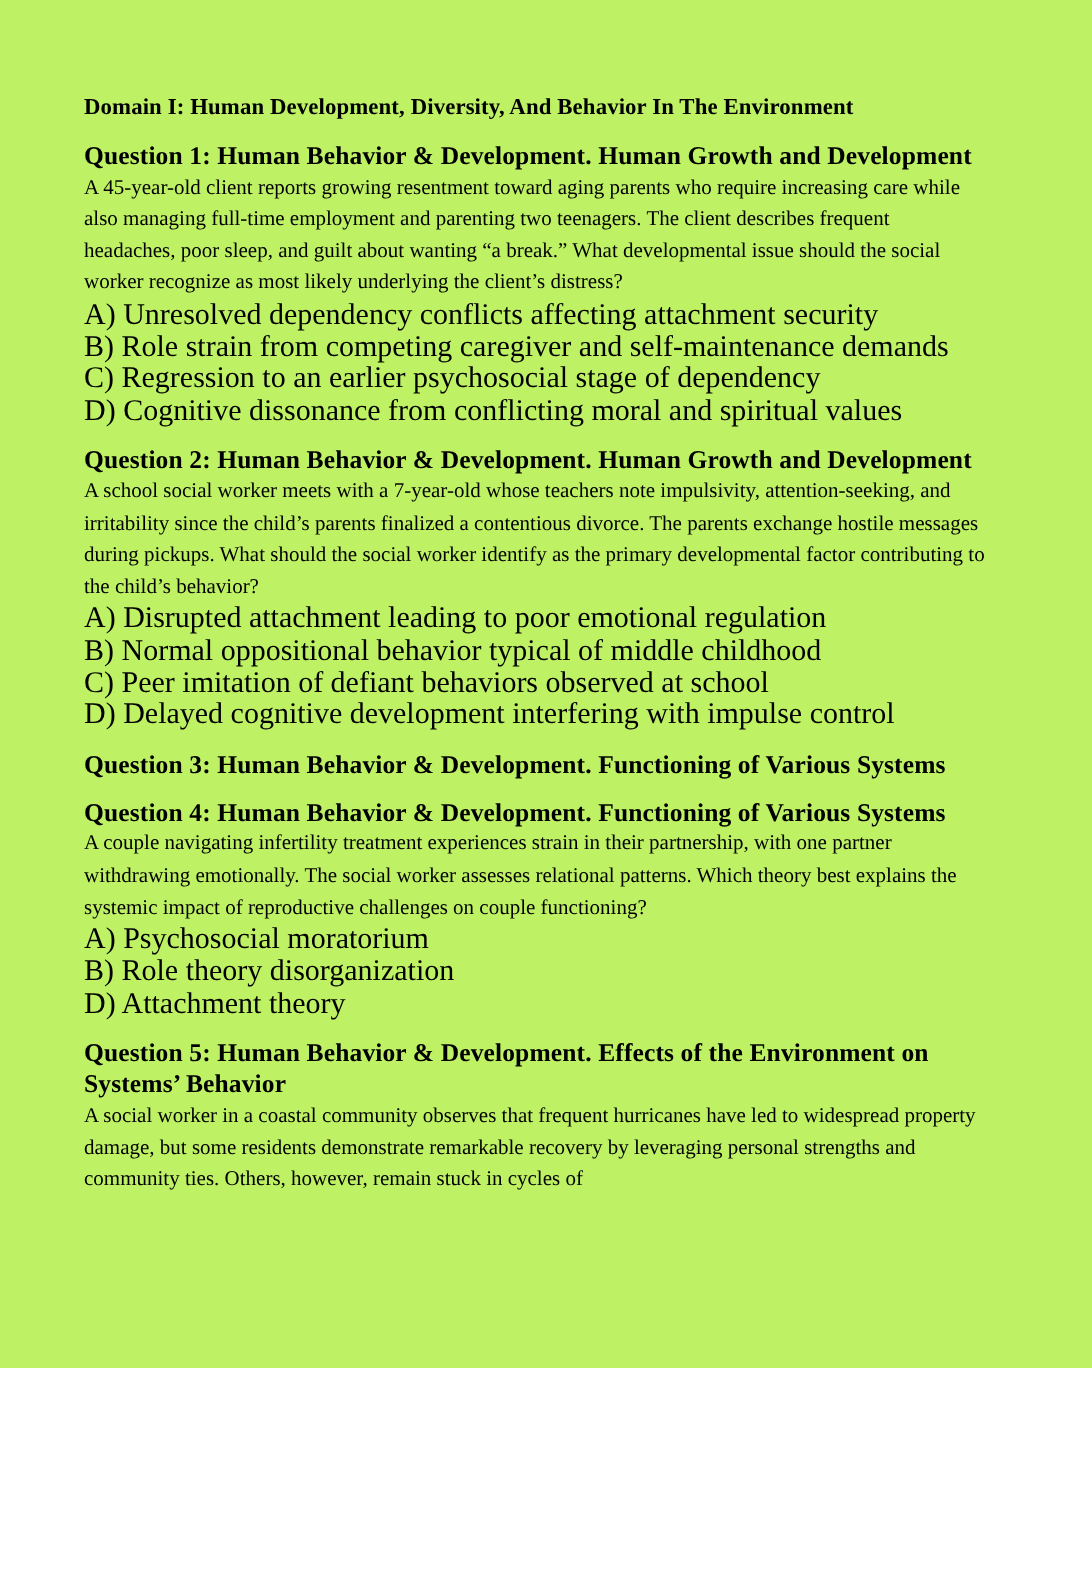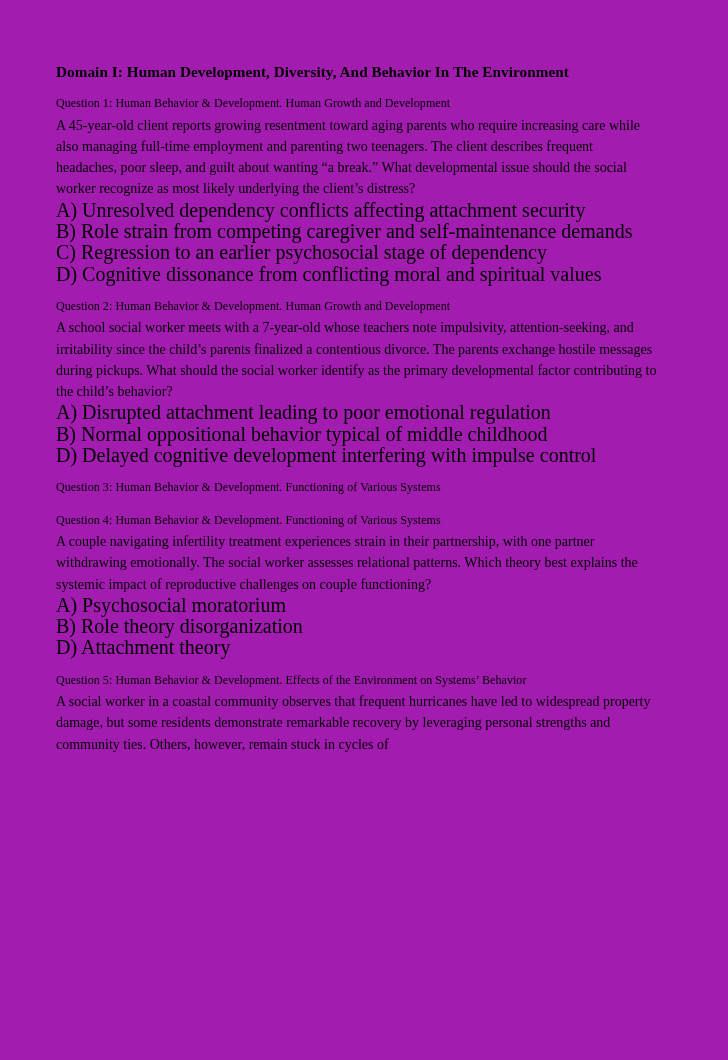--- a/index.html
+++ b/index.html
@@ -9,44 +9,44 @@
     background: #ffffff;
   }
   body {
     font-family: "Liberation Serif", "DejaVu Serif", serif;
     color: #000000;
     -webkit-font-smoothing: antialiased;
   }
   .page {
     position: relative;
     width: 728px;
-    height: 1060px;
-    background: #a21caf;
+    height: 912px;
+    background: #bef264;
     overflow: hidden;
     box-sizing: border-box;
   }
   .content {
     position: absolute;
     left: 56px;
     top: 61px;
     width: 601px;
   }
   .domain-heading {
     font-size: 15.2px;
     font-weight: bold;
     line-height: 21.3px;
     margin: 0 0 0 0;
     letter-spacing: 0.005em;
   }
   .question-block {
     margin-top: 11px;
   }
   .q-heading {
-    font-size: 12px;
-    font-weight: normal;
+    font-size: 17px;
+    font-weight: bold;
     line-height: 21.3px;
     margin: 0;
     letter-spacing: 0.005em;
   }
   .q-stem {
     font-size: 14px;
     font-weight: normal;
     line-height: 21.3px;
     margin: 0;
     text-align: left;
@@ -82,20 +82,21 @@
         <div class="q-option">D) Cognitive dissonance from conflicting moral and spiritual values</div>
       </div>
     </div>
 
     <div class="question-block">
       <div class="q-heading">Question 2: Human Behavior &amp; Development. Human Growth and Development</div>
       <div class="q-stem">A school social worker meets with a 7-year-old whose teachers note impulsivity, attention-seeking, and irritability since the child’s parents finalized a contentious divorce. The parents exchange hostile messages during pickups. What should the social worker identify as the primary developmental factor contributing to the child’s behavior?</div>
       <div class="q-options">
         <div class="q-option">A) Disrupted attachment leading to poor emotional regulation</div>
         <div class="q-option">B) Normal oppositional behavior typical of middle childhood</div>
+        <div class="q-option">C) Peer imitation of defiant behaviors observed at school</div>
         <div class="q-option">D) Delayed cognitive development interfering with impulse control</div>
       </div>
     </div>
 
     <div class="question-block">
       <div class="q-heading">Question 3: Human Behavior &amp; Development. Functioning of Various Systems</div>
     </div>
 
     <div class="question-block">
       <div class="q-heading">Question 4: Human Behavior &amp; Development. Functioning of Various Systems</div>

